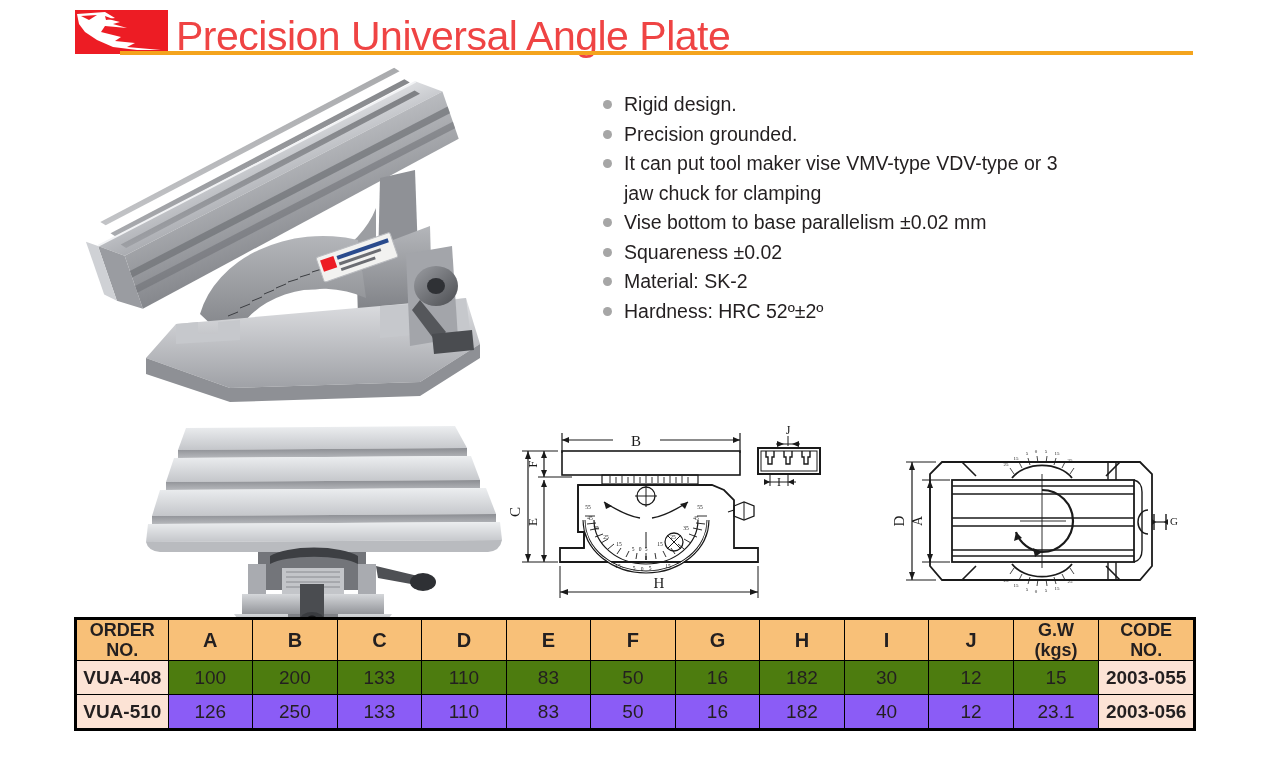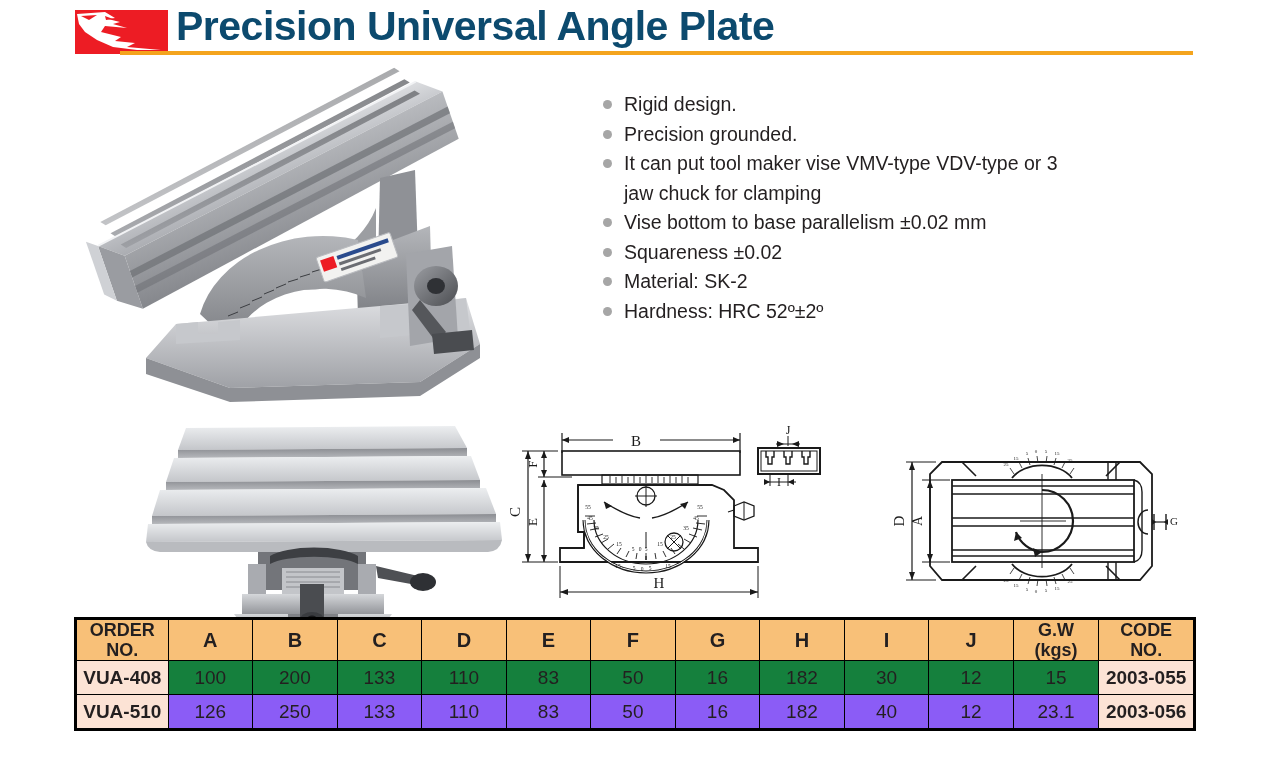--- a/index.html
+++ b/index.html
@@ -25,27 +25,27 @@
   #logo-box {
     position: absolute;
     left: 75px; top: 10px;
     width: 93px; height: 44px;
     background: #ed1c24;
     overflow: hidden;
   }
   #logo-box svg { display: block; }
   #page-title {
     position: absolute;
-    left: 176px; top: 3px;
+    left: 176px; top: 13px;
     font-size: 41px;
-    font-weight: bold;
+    font-weight: normal;
     letter-spacing: -0.5px;
     line-height: 46px;
     white-space: nowrap;
-    color: #0c4a6e;
+    color: #ef4444;
   }
   #title-rule {
     position: absolute;
     left: 120px; top: 51px;
     width: 1073px; height: 4px;
     background: #f4a41d;
   }
 
   
   #photo-main {
@@ -125,21 +125,21 @@
   table.spec tbody td { font-weight: normal; margin-top: 44px; }
   table.spec tbody td.order-cell,
   table.spec tbody td.code-cell {
     background: #fce3d5;
     font-weight: bold;
     font-size: 19px;
   }
   table.spec tbody tr.row-alt td { background: #8b5cf6; }
   table.spec tbody tr.row-alt td.order-cell,
   table.spec tbody tr.row-alt td.code-cell { background: #fce3d5; }
-  table.spec tbody tr.row-main td { background: #15803d; }
+  table.spec tbody tr.row-main td { background: #4d7c0f; }
   table.spec tbody tr.row-main td.order-cell,
   table.spec tbody tr.row-main td.code-cell { background: #fce3d5; }
 
   
   #spec-table-wrap { outline: none; }
   table.spec { border: 3px solid #000; }
 </style>
 </head>
 <body>
 

